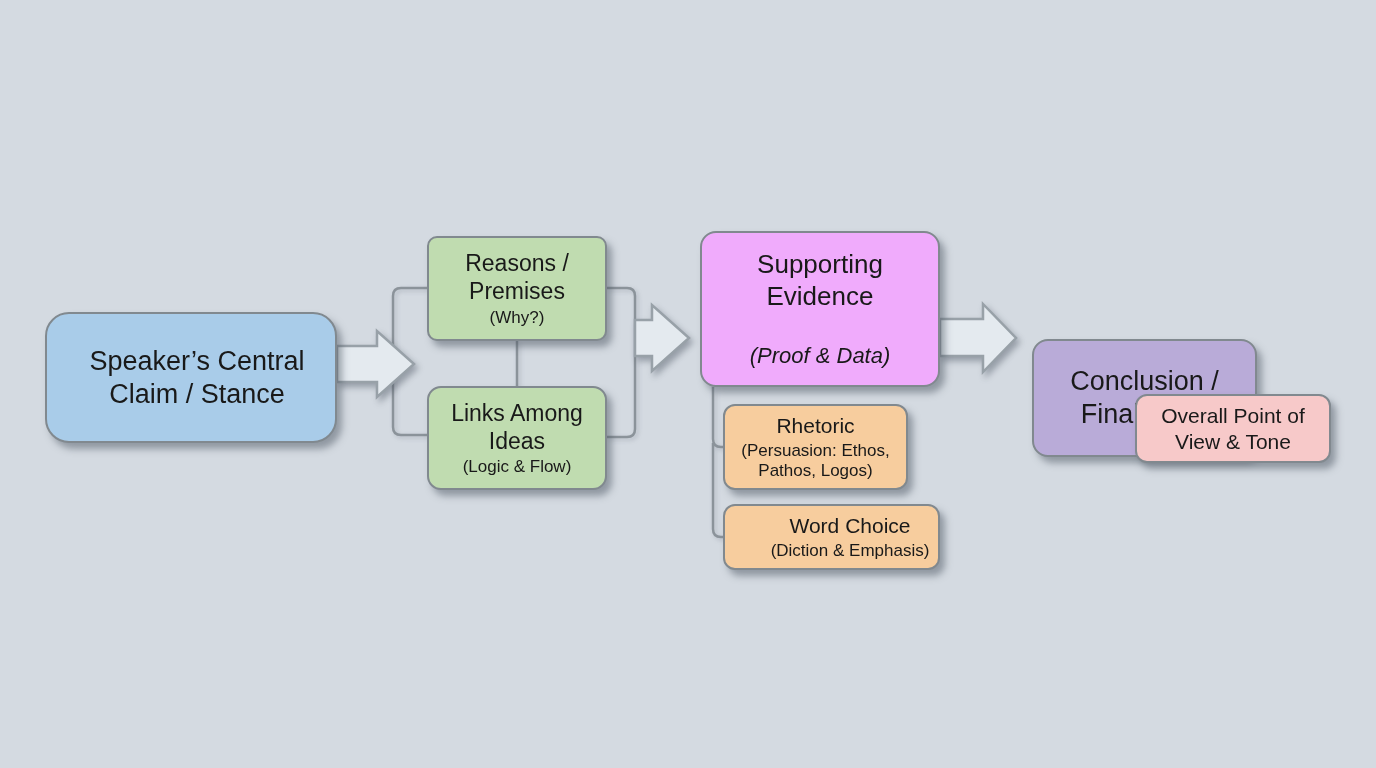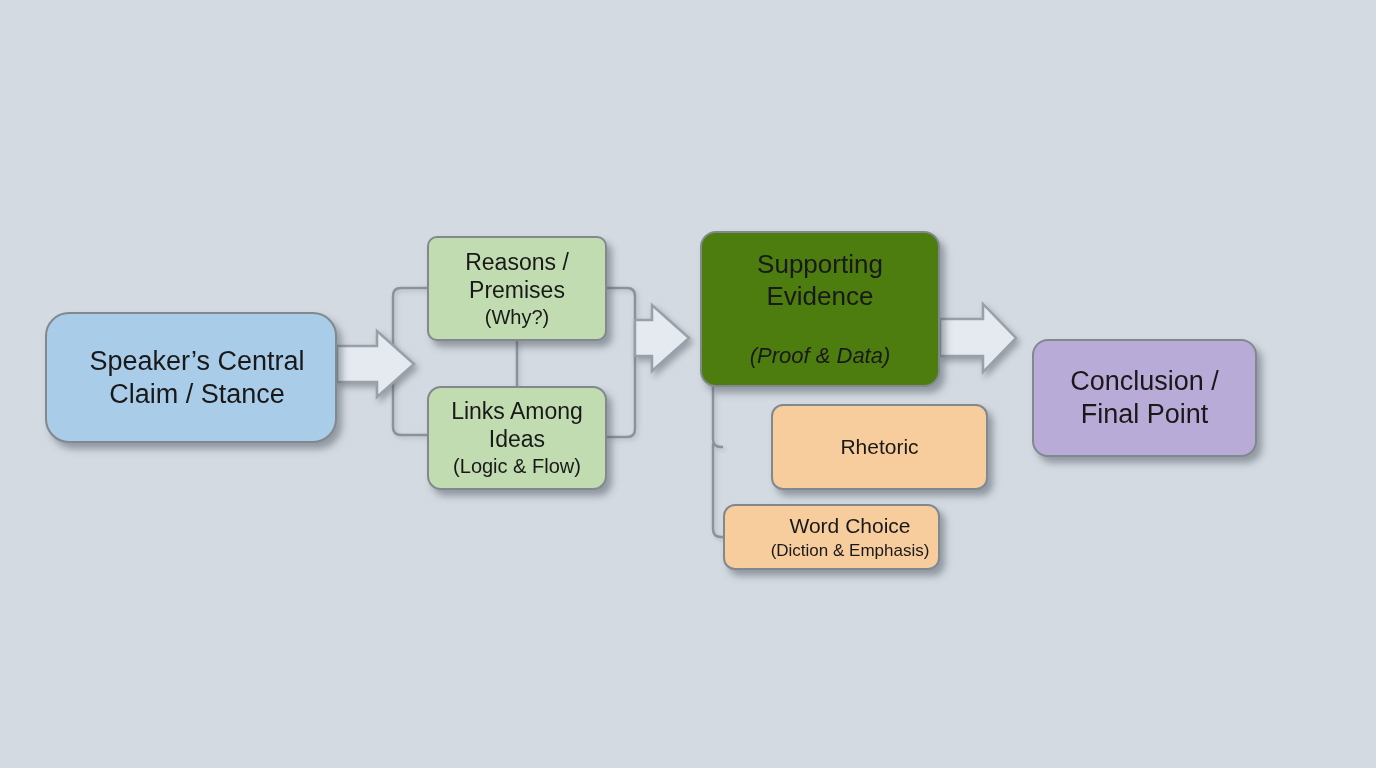--- a/index.html
+++ b/index.html
@@ -56,25 +56,25 @@
   }
   .node .sub {
     white-space: pre-line;
     line-height: 1.18;
     margin-top: 2px;
   }
   .claim       { left: 45px;   top: 312px; width: 292px; height: 131px; border-radius: 24px; font-size: 27px; padding-left: 20px; }
   .reasons     { left: 427px;  top: 236px; width: 180px; height: 105px; border-radius: 10px; font-size: 23px; }
   .links       { left: 427px;  top: 386px; width: 180px; height: 104px; border-radius: 14px; font-size: 23px; }
   .evidence    { left: 700px;  top: 231px; width: 240px; height: 156px; border-radius: 16px; font-size: 26px; }
-  .rhetoric    { left: 723px;  top: 404px; width: 217px; height: 86px;  border-radius: 12px; font-size: 21px; margin-left: 48px; }
+  .rhetoric    { left: 723px;  top: 404px; width: 185px; height: 86px;  border-radius: 12px; font-size: 21px; }
   .word-choice { left: 723px;  top: 504px; width: 217px; height: 66px;  border-radius: 12px; font-size: 21px; }
   .conclusion  { left: 1032px; top: 292px; width: 225px; height: 118px; border-radius: 16px; font-size: 27px; }
   .pov         { left: 1135px; top: 394px; width: 196px; height: 69px;  border-radius: 12px; font-size: 21px; z-index: 3; }
-  .reasons .sub, .links .sub       { font-size: 20px; }
+  .reasons .sub, .links .sub       { font-size: 17px; }
   .evidence .sub                   { font-size: 22px; font-style: italic; }
   .rhetoric .sub, .word-choice .sub{ font-size: 17px; }
 </style>
 </head>
 <body>
 
 <div class="stage">
 
   <svg class="connectors" width="1376" height="768" viewBox="0 0 1376 768">
 
@@ -101,34 +101,40 @@
 Premises</div>
     <div class="sub">(Why?)</div>
   </div>
 
   <div class="node links" style="background-color: rgb(192, 220, 176);">
     <div class="main">Links Among
 Ideas</div>
     <div class="sub">(Logic &amp; Flow)</div>
   </div>
 
-  <div class="node evidence" style="background-color: #4d7c0f; gap: 28px;">
+  <div class="node evidence" style="background-color: #f0abfc; gap: 28px;">
     <div class="main">Supporting
 Evidence</div>
     <div class="sub">(Proof &amp; Data)</div>
   </div>
 
   <div class="node rhetoric" style="background-color: rgb(247, 205, 158);">
     <div class="main">Rhetoric</div>
+    <div class="sub">(Persuasion: Ethos,
+Pathos, Logos)</div>
   </div>
 
   <div class="node word-choice" style="background-color: rgb(247, 205, 158); padding-left: 45px;">
     <div class="main">Word Choice</div>
     <div class="sub">(Diction &amp; Emphasis)</div>
   </div>
 
   <div class="node conclusion" style="background-color: rgb(185, 171, 216); margin-top: 47px;">
     <div class="main">Conclusion /
 Final Point</div>
   </div>
 
+  <div class="node pov" style="background-color: rgb(247, 201, 201);">
+    <div class="main">Overall Point of
+View &amp; Tone</div>
+  </div>
 
 </div>
 
 </body></html>

